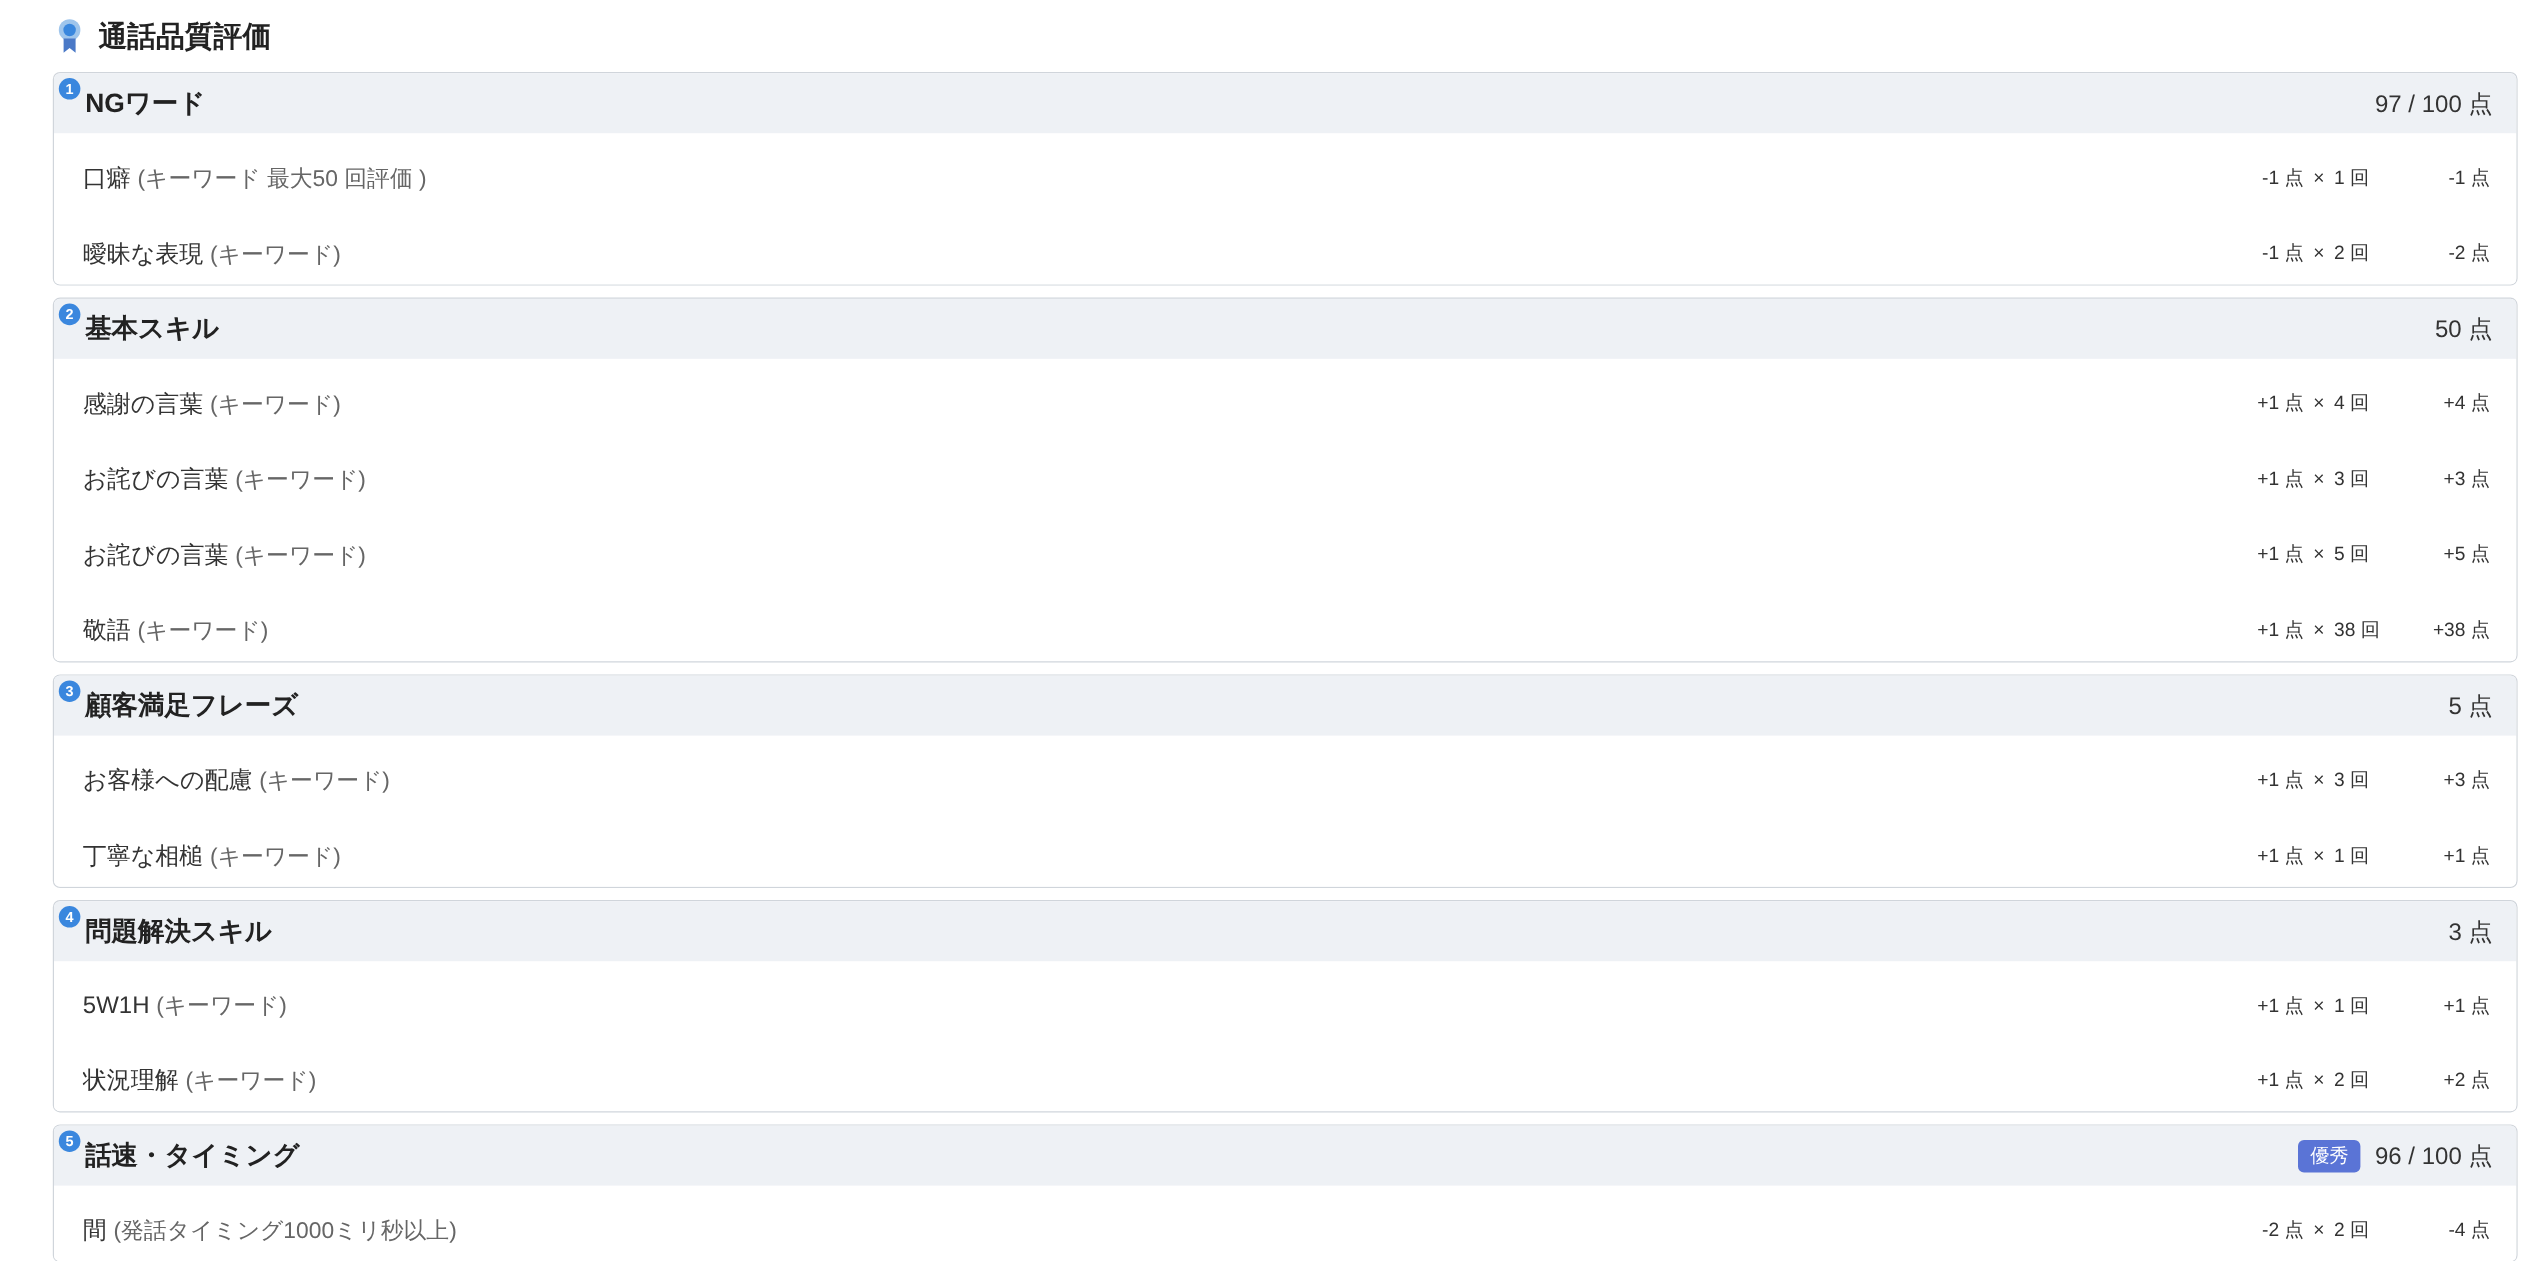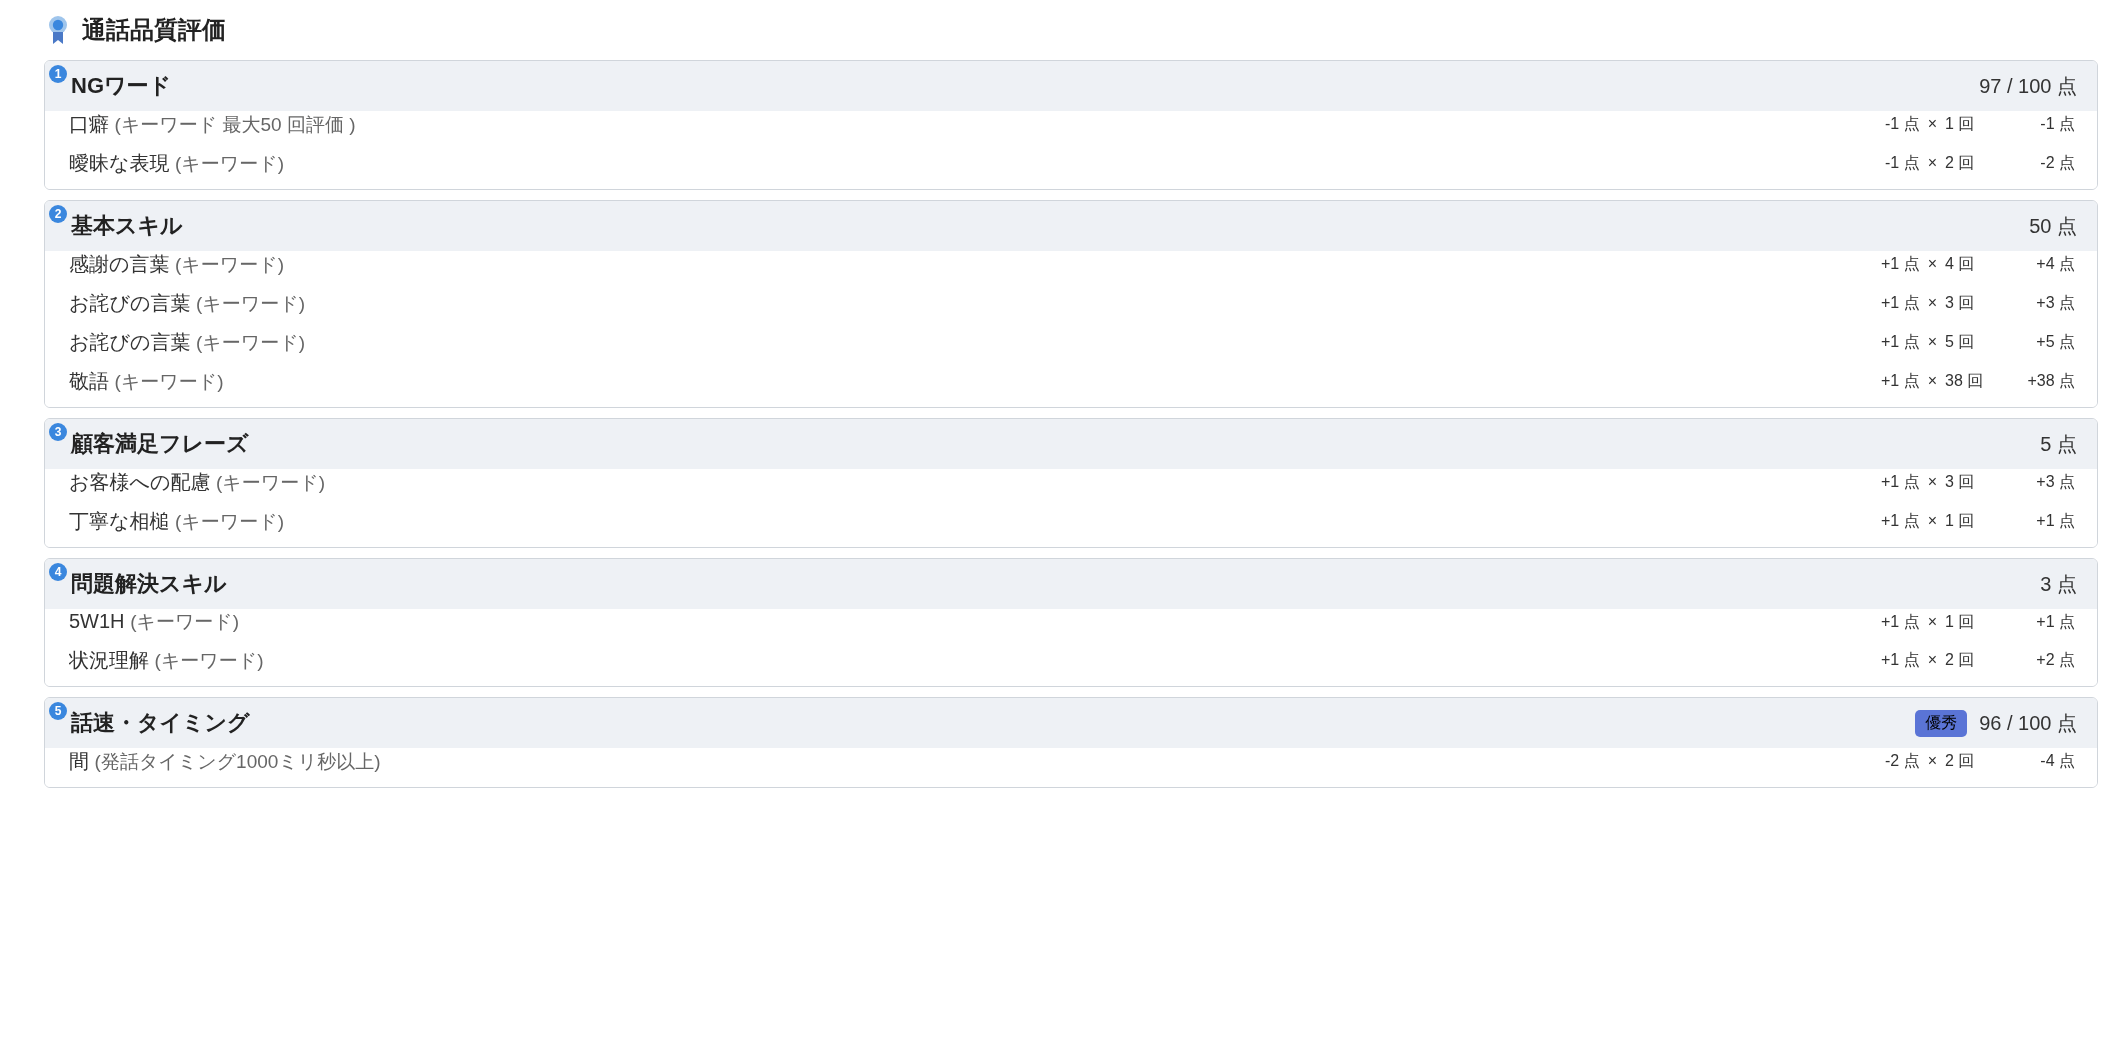--- a/index.html
+++ b/index.html
@@ -95,34 +95,34 @@
     .card-score {
       font-size: 20px;
       color: #333;
       white-space: nowrap;
       display: flex;
       align-items: flex-end;
       gap: 12px;
     }
     .tag {
       background: #5a74d6;
-      color: #000000;
+      color: #ffffff;
       font-size: 16px;
       padding: 3px 10px;
       border-radius: 5px;
       font-weight: 500;
     }
     .card-body {
       background: #fff;
     }
     .row {
       display: flex;
       align-items: center;
       justify-content: space-between;
-      padding: 0 22px 12px 24px;
+      padding: 24px 22px 12px 24px;
       gap: 20px;
     }
     .row-label {
       font-size: 20px;
       color: #333;
       white-space: nowrap;
       overflow: hidden;
       text-overflow: ellipsis;
     }
     .row-sub {

